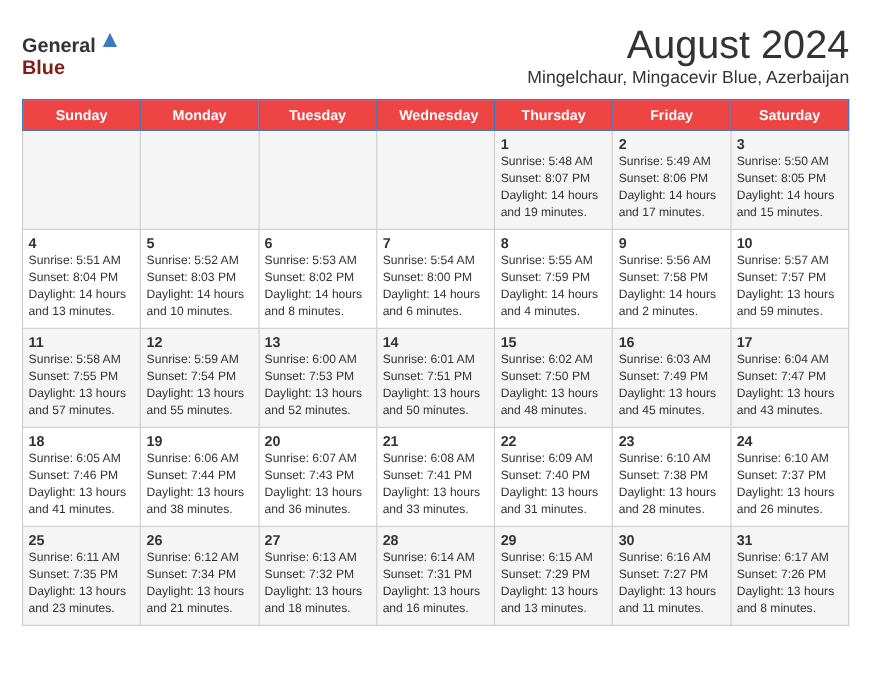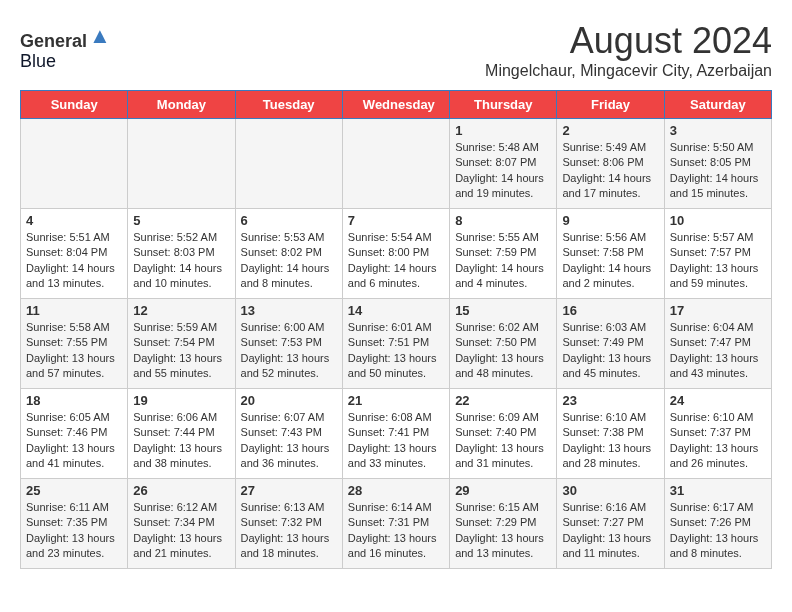--- a/index.html
+++ b/index.html
@@ -23,22 +23,22 @@
     }
     .logo-text-general {
       font-size: 18px;
       font-weight: bold;
       color: #333;
       line-height: 1.1;
       margin-top: 12px;
     }
     .logo-text-blue {
       font-size: 18px;
-      font-weight: normal;
-      color: #0f172a;
+      font-weight: bold;
+      color: #7f1d1d;
       line-height: 1.1;
     }
     .logo-icon {
       color: #3a7abf;
       font-size: 22px;
     }
     .title-section {
       text-align: right;
     }
     .main-title {
@@ -99,21 +99,21 @@
         <span class="logo-text-general">General</span>
         <span class="logo-icon">▲</span>
       </div>
       <div>
         <span class="logo-text-blue">Blue</span>
       </div>
     </div>
   </div>
   <div class="title-section">
     <div class="main-title">August 2024</div>
-    <div class="subtitle">Mingelchaur, Mingacevir City, Azerbaijan</div>
+    <div class="subtitle">Mingelchaur, Mingacevir Blue, Azerbaijan</div>
   </div>
 </div>
 
 <table>
   <thead>
     <tr id="header-row">
         <th>Sunday</th>
         <th>Monday</th>
         <th>Tuesday</th>
         <th>Wednesday</th>

